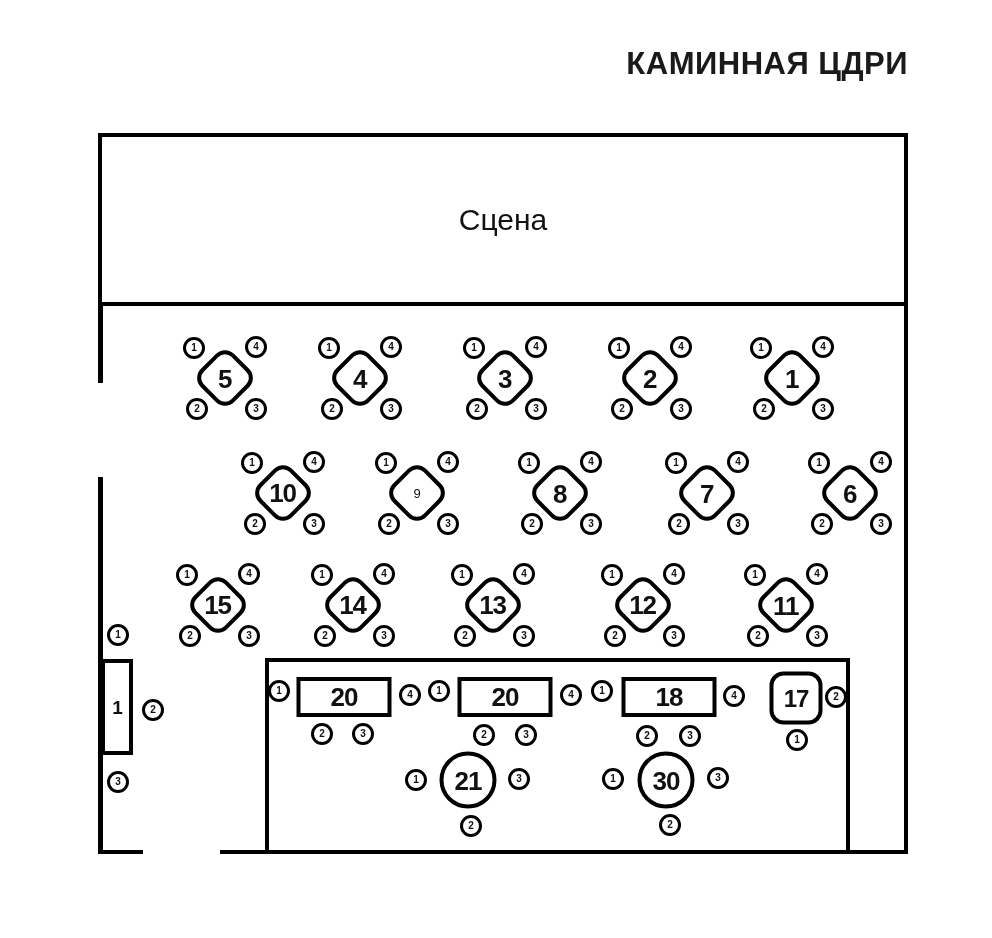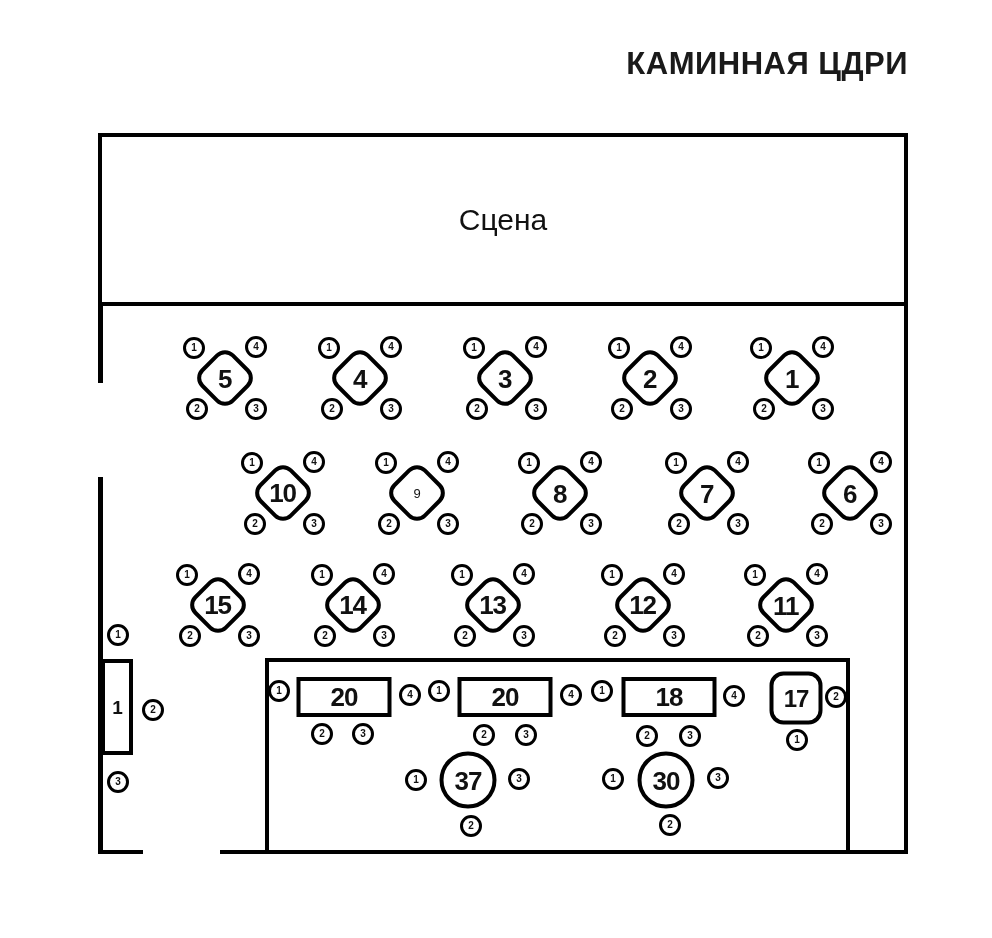--- a/index.html
+++ b/index.html
@@ -242,21 +242,21 @@
     </div>
     <div class="table-group" style="left: 796px; top: 698px;">
       <div class="table-shape rsquare">
         <span class="num">17</span>
       </div>
       <div class="seat" style="left: 40px; top: -1px;">2</div>
       <div class="seat" style="left: 1px; top: 42px;">1</div>
     </div>
     <div class="table-group" style="left: 468px; top: 780px;">
       <div class="table-shape circle">
-        <span class="num">37</span>
+        <span class="num">21</span>
       </div>
       <div class="seat" style="left: -52px; top: 0px;">1</div>
       <div class="seat" style="left: 51px; top: -1px;">3</div>
       <div class="seat" style="left: 3px; top: 46px;">2</div>
     </div>
     <div class="table-group" style="left: 666px; top: 780px;">
       <div class="table-shape circle">
         <span class="num">30</span>
       </div>
       <div class="seat" style="left: -53px; top: -1px;">1</div>

